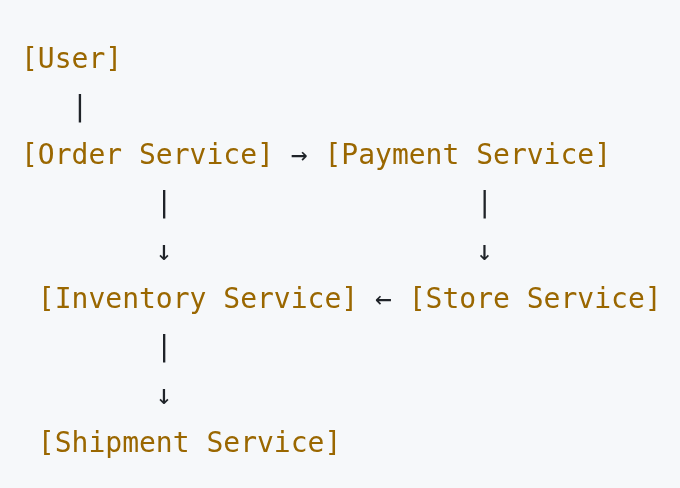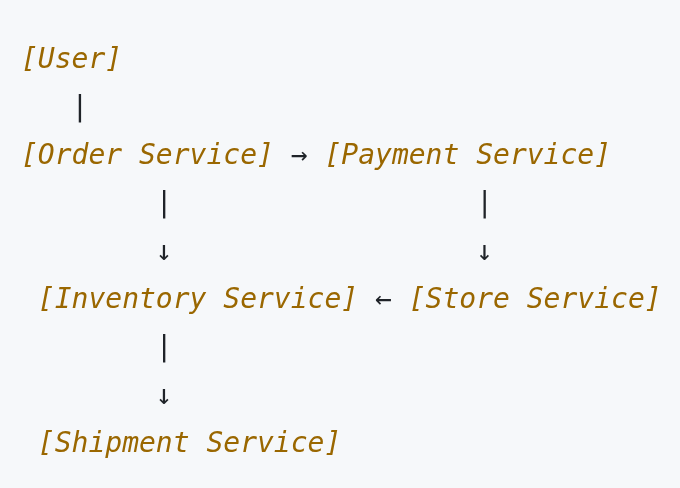--- a/index.html
+++ b/index.html
@@ -9,21 +9,20 @@
   body {
     width: 680px;
     height: 488px;
     background: var(--bg-color, #f6f8fa);
     overflow: hidden;
   }
   .code-block {
     width: 680px;
     height: 461px;
     box-sizing: border-box;
-    font-style: italic;
   }
   .diagram-pre {
     margin: 0;
     padding: 35px 18px 21px 21px;
     font-family: "DejaVu Sans Mono", "Liberation Mono", monospace;
     font-size: 28px;
     line-height: 48px;
     white-space: pre;
     color: var(--connector-color, #1f2328);
   }

